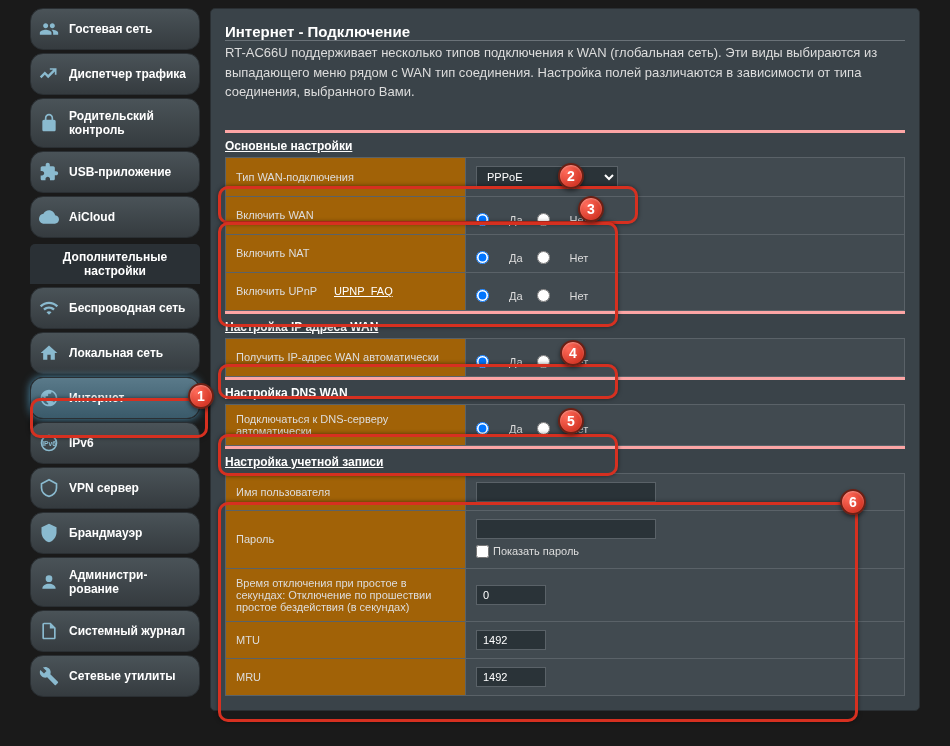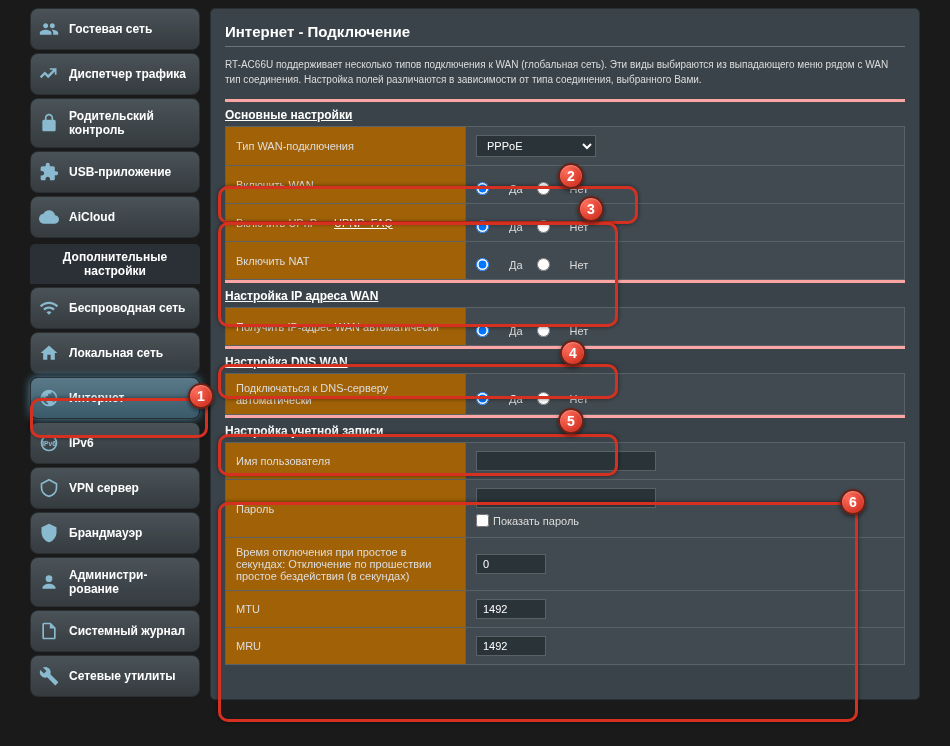--- a/index.html
+++ b/index.html
@@ -21,21 +21,21 @@
   width: 170px;
   flex-shrink: 0;
 }
 .nav-item {
   display: flex;
   align-items: center;
   gap: 10px;
   padding: 10px 8px;
   background: linear-gradient(180deg, #4a5358 0%, #353b3f 100%);
   border: 1px solid #2a2f33;
-  border-radius: 8px;
+  border-radius: 13px;
   margin-bottom: 3px;
   cursor: pointer;
   font-size: 12px;
   font-weight: bold;
 }
 .nav-item.active {
   background: linear-gradient(180deg, #5a7a8a 0%, #3a5a6a 100%);
   box-shadow: 0 0 8px #4a8aaa;
 }
 .nav-item .icon {
@@ -59,28 +59,27 @@
 .main {
   flex: 1;
   background: #3a4349;
   border-radius: 5px;
   padding: 14px;
   border: 1px solid #2a2f33;
 }
 .page-title {
   font-size: 15px;
   font-weight: bold;
-  padding-bottom: 6px;
   border-bottom: 1px solid #6a7278;
-  margin-bottom: 10px;
+  margin-bottom: 2px;
 }
 .page-desc {
-  font-size: 10px;
+  font-size: 13px;
   line-height: 1.5;
-  margin-bottom: 12px;
+  margin-bottom: 28px;
   color: #ddd;
 }
 .section-title {
   font-size: 12px;
   font-weight: bold;
   text-decoration: underline;
   padding: 6px 0 4px 0;
   border-top: 3px solid #fca5a5;
 }
 table {
@@ -101,21 +100,21 @@
 table td:nth-child(2) {
   background: #414a50;
 }
 select, input[type="text"], input[type="password"] {
   background: #2a3338;
   border: 1px solid #5a6268;
   color: #fff;
   padding: 3px 6px;
   font-size: 11px;
 }
-select { width: 120px; }
+select { width: 142px; }
 input[type="text"], input[type="password"] { width: 70px; }
 .radio-group { display: flex; gap: 14px; align-items: center; }
 .radio-group label { display: flex; align-items: flex-end; gap: 20px; cursor: pointer; margin-top: 8px; }
 .link { color: #fff; text-decoration: underline; margin-left: 14px; }
 .badge {
   position: absolute;
   width: 26px; height: 26px;
   border-radius: 50%;
   background: radial-gradient(circle at 30% 30%, #ff6b5a, #c62414);
   border: 2px solid #6a2015;
@@ -281,47 +280,47 @@
                   <span>Да</span>
                 </label>
             <label>
                   <input type="radio" name="wan" style="">
                   <span>Нет</span>
                 </label>
           </div>
         </td>
       </tr>
       <tr>
+        <td>Включить NAT</td>
+        <td>
+          <div class="radio-group">
+            <label>
+                  <input type="radio" name="nat" checked="" style="">
+                  <span>Да</span>
+                </label>
+            <label>
+                  <input type="radio" name="nat" style="">
+                  <span>Нет</span>
+                </label>
+          </div>
+        </td>
+      </tr>
+      <tr>
         <td>
           <span>Включить UPnP</span>
           <a class="link">UPNP_FAQ</a>
         </td>
         <td>
           <div class="radio-group">
             <label>
                   <input type="radio" name="upnp" checked="" style="">
                   <span>Да</span>
                 </label>
             <label>
                   <input type="radio" name="upnp" style="">
-                  <span>Нет</span>
-                </label>
-          </div>
-        </td>
-      </tr>
-      <tr>
-        <td>Включить NAT</td>
-        <td>
-          <div class="radio-group">
-            <label>
-                  <input type="radio" name="nat" checked="" style="">
-                  <span>Да</span>
-                </label>
-            <label>
-                  <input type="radio" name="nat" style="">
                   <span>Нет</span>
                 </label>
           </div>
         </td>
       </tr>
     </tbody>
       </table>
 
     <div class="section-title">Настройка IP адреса WAN</div>
     <table>

